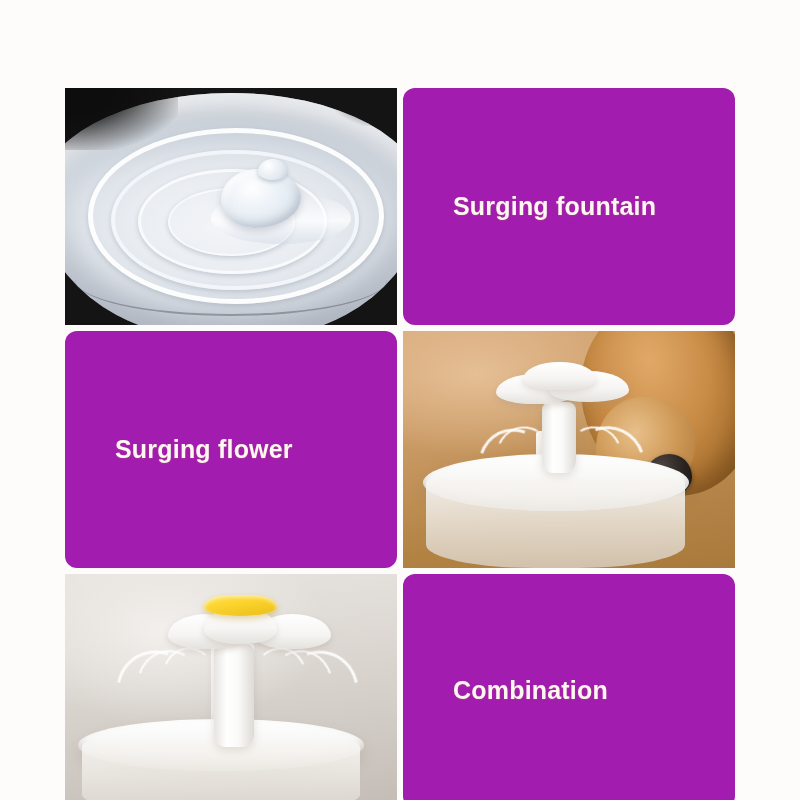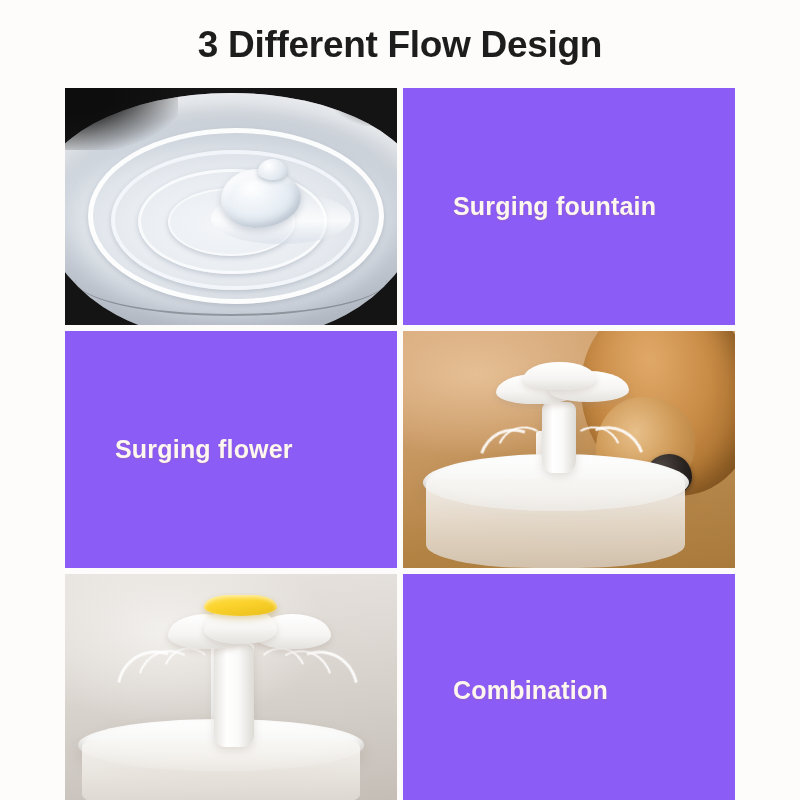--- a/index.html
+++ b/index.html
@@ -53,23 +53,24 @@
     gap: 6px;
   }
 
   .cell {
     position: relative;
     overflow: hidden;
   }
 
   
   .panel-peach {
-    background: #8b5cf6;
+    background: #a21caf;
     display: flex;
     align-items: center;
+    border-radius: 12px;
   }
   .panel-label {
     font-size: 25px;
     font-weight: bold;
     color: #fdf7f0;
     letter-spacing: 0.2px;
     line-height: 1.1;
     text-shadow: 0 1px 2px rgba(180,120,80,0.28);
     padding-left: 50px;
     padding-right: 16px;
@@ -267,23 +268,20 @@
     background: linear-gradient(170deg, #ffe14f 0%, #fbd32c 44%, #e9bd18 100%);
     box-shadow: 0 3px 6px rgba(180,140,20,0.35),
                 inset 0 2px 4px rgba(255,255,255,0.6);
   }
 </style>
 </head>
 <body>
 
 <div class="infographic">
 
-  <div class="title-bar">
-    <span class="title-text">3 Different Flow Design</span>
-  </div>
 
   <div class="grid">
 
     <div class="cell photo-ripple">
       <div class="ripple-bowl"></div>
       <div class="ripple-ring ring-a"></div>
       <div class="ripple-ring ring-b"></div>
       <div class="ripple-ring ring-c"></div>
       <div class="ripple-ring ring-d"></div>
       <div class="ripple-crown"></div>

